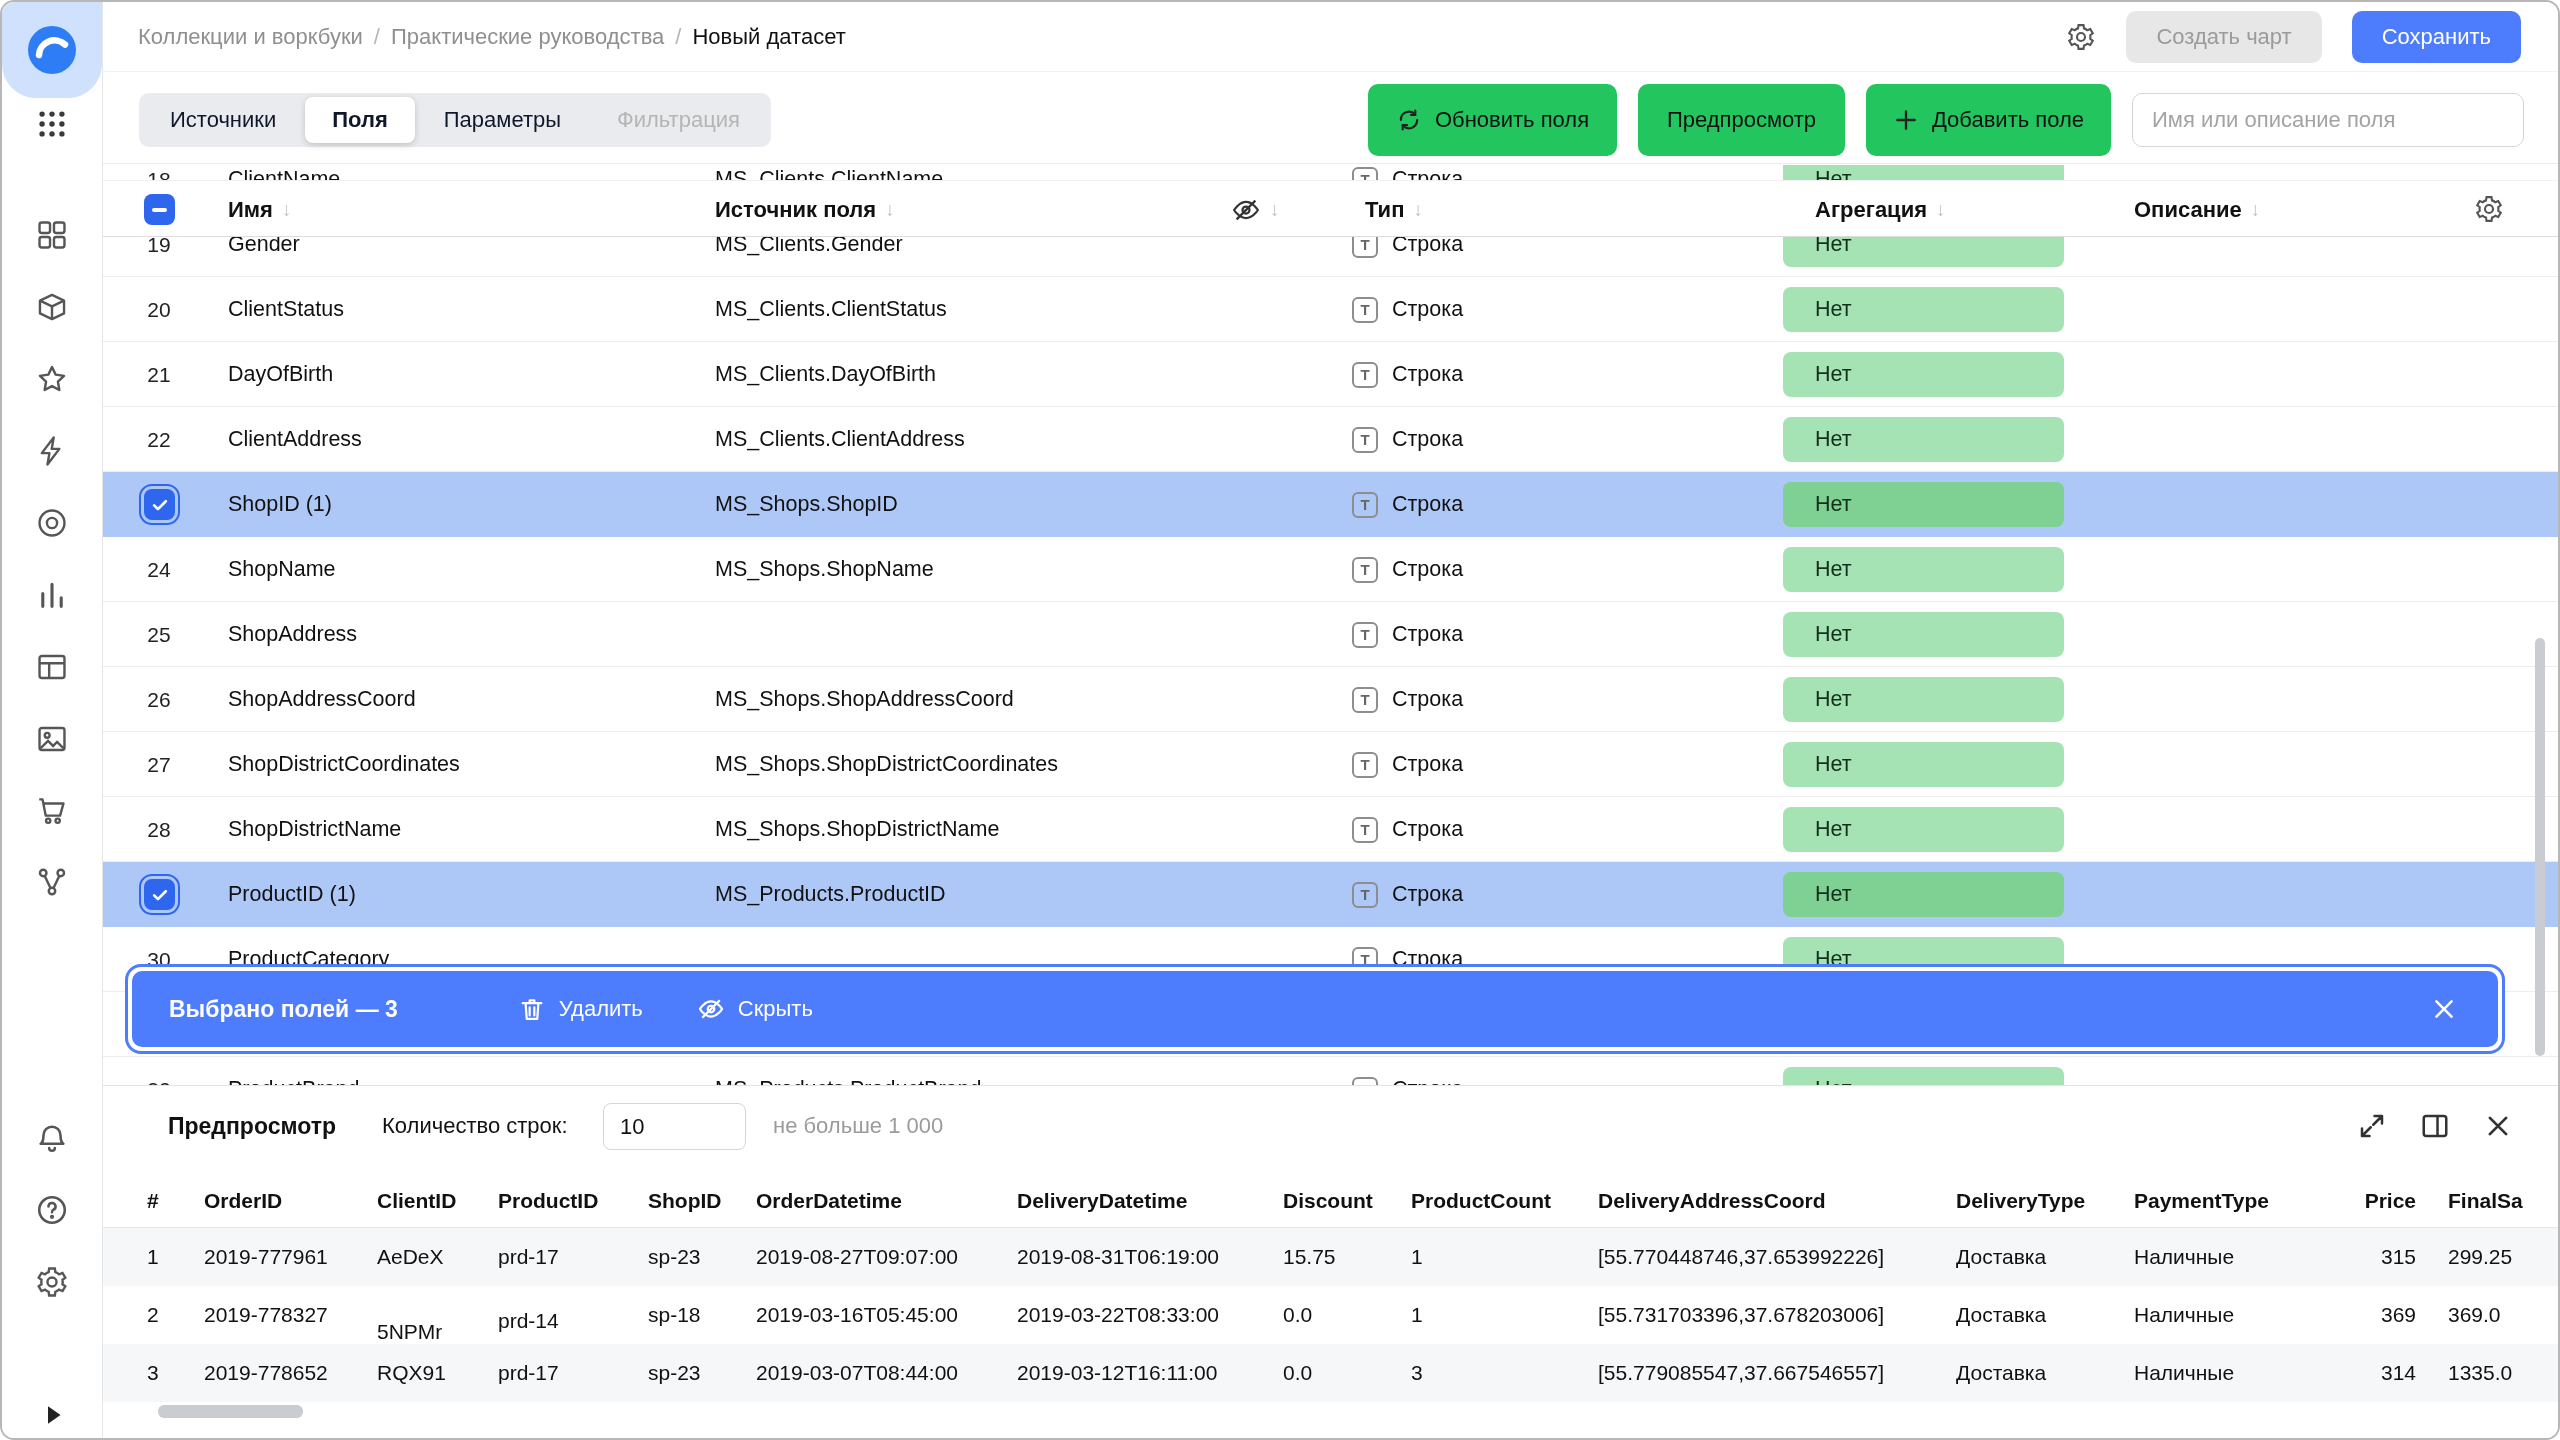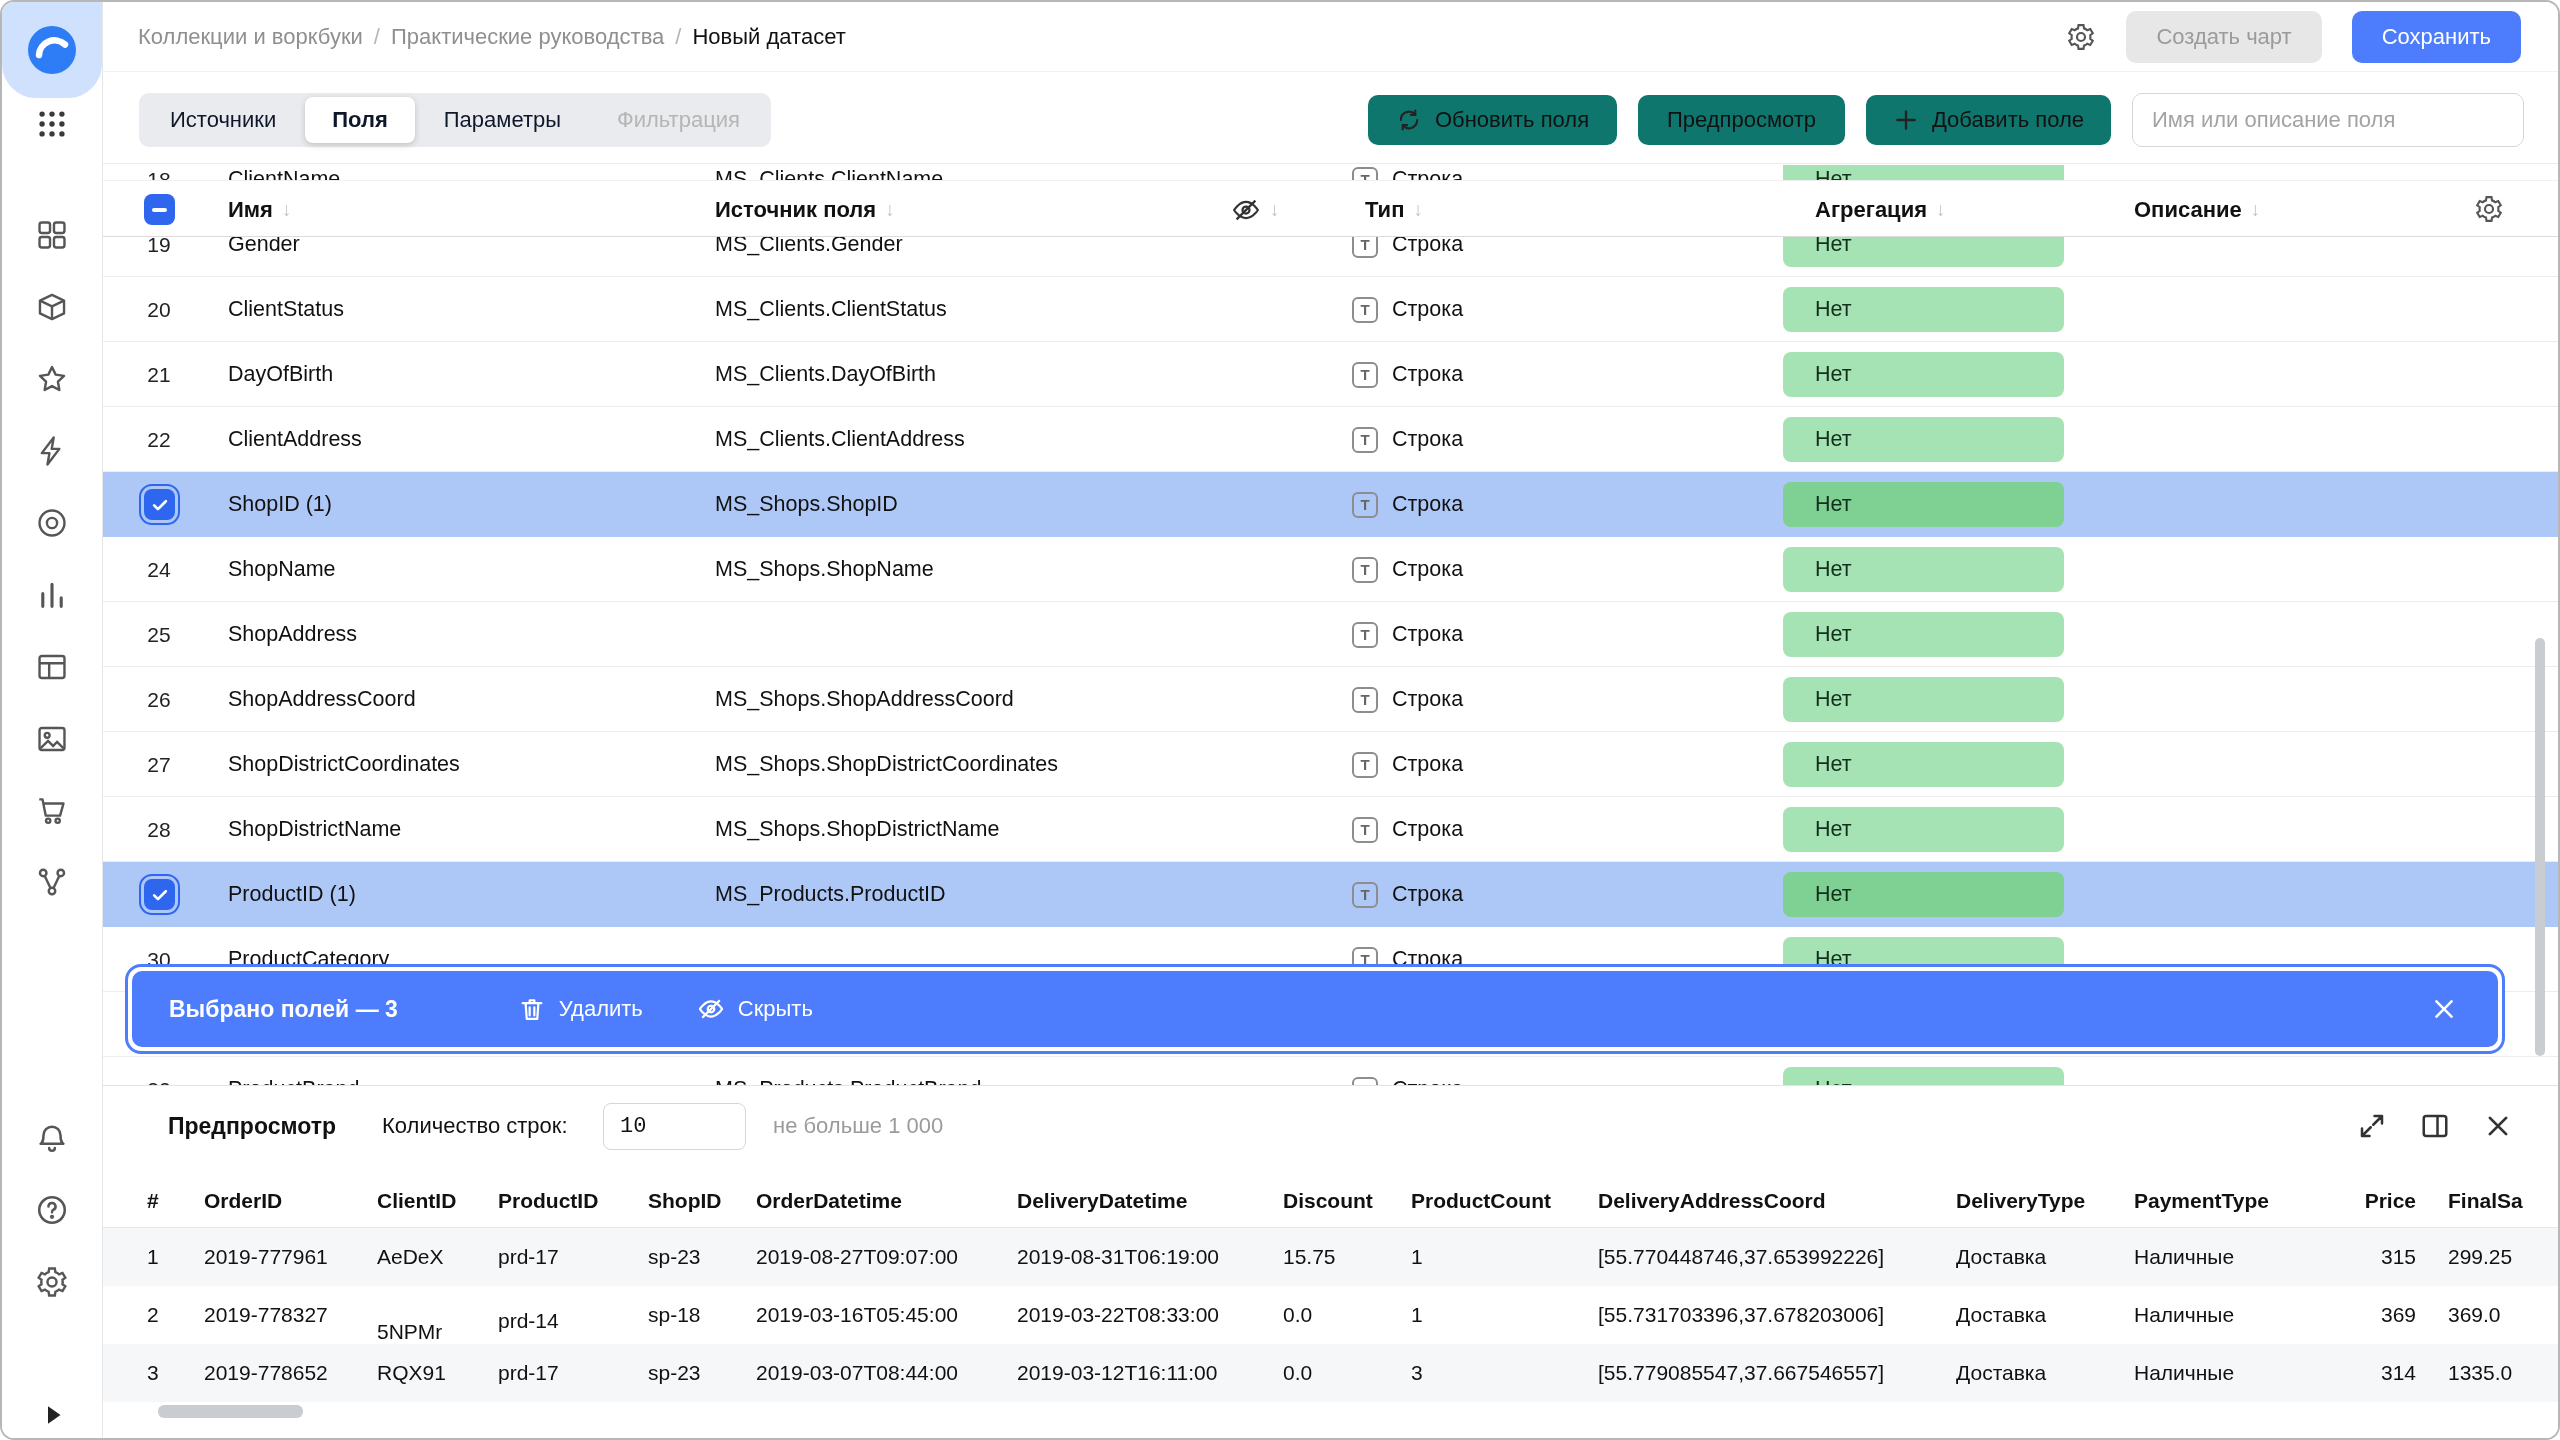--- a/index.html
+++ b/index.html
@@ -32,21 +32,21 @@
   .btn.disabled{background:#e7e7e7;color:#9b9b9b}
   .btn.primary{background:#4d7dfc;color:#fff}
 
   
   .toolbar{position:absolute;top:70px;left:0;right:0;height:92px;border-bottom:1px solid #ececec;background:#fff;z-index:10}
   .segmented{position:absolute;left:36px;top:21px;height:54px;background:#eaebee;border-radius:10px;display:flex;align-items:center;padding:4px;gap:2px}
   .tab{height:46px;display:flex;align-items:center;padding:0 27px;font-size:22px;color:#0f172a;border-radius:8px;white-space:nowrap}
   .tab.active{background:#fff;box-shadow:0 2px 6px rgba(0,0,0,.18);font-weight:bold}
   .tab.disabled{color:#b5b5b5}
   .toolbar-actions{position:absolute;right:34px;top:21px;height:54px;display:flex;gap:21px;align-items:center}
-  .tbtn{height:50px;background:#0f766e;border-radius:10px;display:flex;align-items:center;justify-content:center;gap:13px;padding:7px 25px;font-size:22px;color:#111;white-space:nowrap}
+  .tbtn{height:72px;background:#22c55e;border-radius:10px;display:flex;align-items:center;justify-content:center;gap:13px;padding:7px 25px;font-size:22px;color:#111;white-space:nowrap}
   .tbtn .ticon{width:26px;height:26px;color:#222}
   .search{width:392px;height:54px;border:1px solid #d6d6d6;border-radius:10px;font-size:22px;padding:0 19px;color:#111;font-family:inherit;outline:none}
   .search::placeholder{color:#a3a3a3}
 
   
   .fields-viewport{position:absolute;top:163px;left:0;right:0;height:920px;overflow:hidden;background:#fff}
   .fields-rows{position:absolute;left:0;right:0;top:-18px;z-index:1}
   .frow{position:relative;height:65px;border-bottom:1px solid #ededed;background:#fff}
   .frow.selected{background:#adc7f7;border-bottom-color:#adc7f7}
   .fr-num{position:absolute;left:26px;top:0;width:60px;height:65px;display:flex;align-items:center;justify-content:center;font-size:21px;color:#222}
@@ -79,21 +79,21 @@
   .sel-title{font-size:23px;font-weight:bold}
   .sel-actions{margin-left:120px;display:flex;gap:54px}
   .sel-act{display:flex;align-items:center;gap:13px;font-size:22px;color:#fff}
   .sel-act svg{width:28px;height:28px}
   .sel-close{position:absolute;right:40px;top:50%;transform:translateY(-50%);width:28px;height:28px;color:#fff}
 
   
   .preview{position:absolute;left:0;right:0;top:1083px;bottom:0;background:#fff;border-top:1px solid #e3e3e3;z-index:8}
   .p-title{position:absolute;left:65px;top:0;height:80px;display:flex;align-items:center;font-weight:bold;font-size:23px}
   .p-count-label{position:absolute;left:279px;top:0;height:80px;display:flex;align-items:center;font-size:22px}
-  .p-input{position:absolute;left:500px;top:17px;width:143px;height:47px;border:1px solid #d6d6d6;border-radius:8px;padding:0 16px;font-size:22px;font-family:Liberation Mono, monospace;outline:none;color:#111}
+  .p-input{position:absolute;left:500px;top:17px;width:143px;height:47px;border:1px solid #d6d6d6;border-radius:8px;padding:0 16px;font-size:22px;font-family:Liberation Sans, sans-serif;outline:none;color:#111}
   .p-hint{position:absolute;left:670px;top:0;height:80px;display:flex;align-items:center;font-size:22px;color:#9b9b9b}
   .p-icons{position:absolute;right:45px;top:25px;display:flex;gap:33px;color:#333}
   .p-icons .pi{width:30px;height:30px}
   .preview-table{position:absolute;left:0;right:0;top:88px;overflow:hidden}
   .phead,.prow{display:flex;padding-left:44px;align-items:center}
   .phead{height:54px;border-bottom:1px solid #e8e8e8}
   .phead .pcell{font-weight:bold}
   .prow{height:58px}
   .prow.alt{background:#f6f7f8}
   .pcell{flex:0 0 auto;font-size:21px;padding-right:8px;white-space:nowrap}

